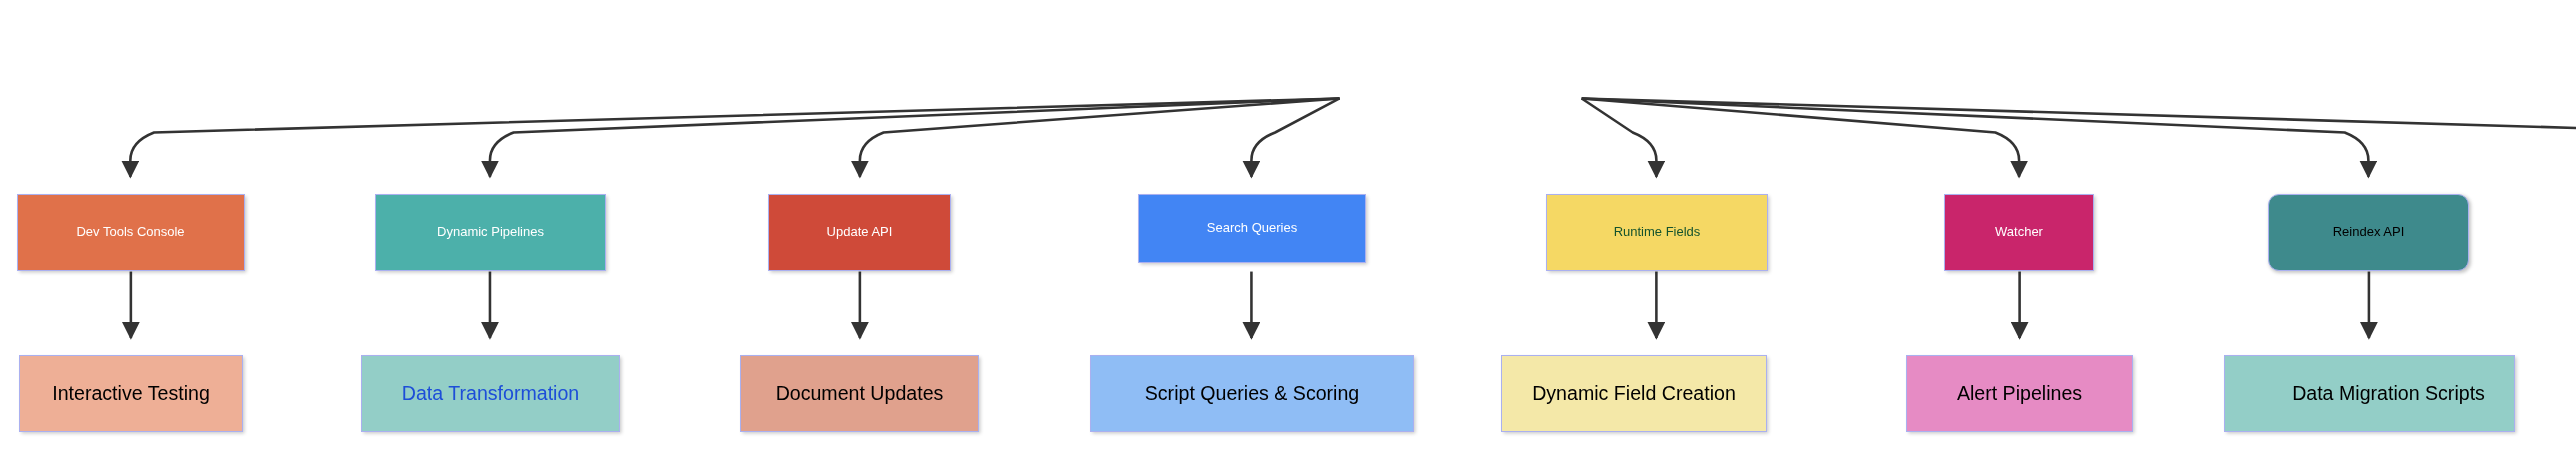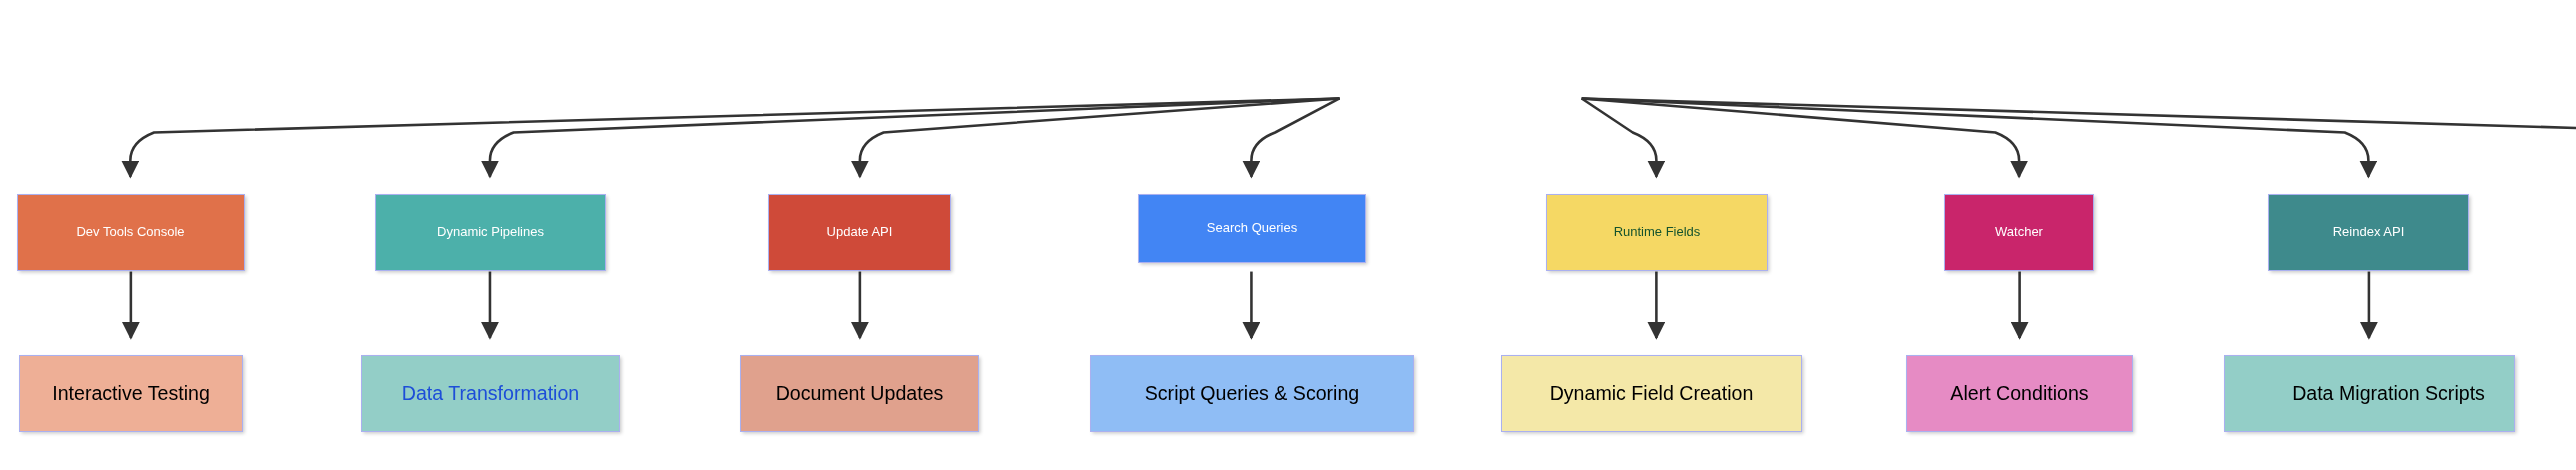--- a/index.html
+++ b/index.html
@@ -94,41 +94,41 @@
       </div>
       <div class="node node-branch" style="left: 1138px; top: 194px; width: 228px; height: 69px; background: rgb(66, 133, 244); color: rgb(255, 255, 255); border-color: rgb(170, 176, 240);">
         <span>Search Queries</span>
       </div>
       <div class="node node-branch" style="left: 1546px; top: 194px; width: 222px; height: 77px; background: rgb(245, 216, 100); color: #14532d; border-color: rgb(170, 176, 240);">
         <span>Runtime Fields</span>
       </div>
       <div class="node node-branch" style="left: 1944px; top: 194px; width: 150px; height: 77px; background: rgb(201, 37, 107); color: rgb(255, 255, 255); border-color: rgb(170, 176, 240);">
         <span>Watcher</span>
       </div>
-      <div class="node node-branch" style="left: 2268px; top: 194px; width: 201px; height: 77px; background: rgb(62, 138, 140); color: #ffffff; border-color: rgb(170, 176, 240);">
+      <div class="node node-branch" style="left: 2268px; top: 194px; width: 201px; height: 77px; background: rgb(62, 138, 140); color: #000000; border-color: rgb(170, 176, 240); border-radius: 11px;">
         <span>Reindex API</span>
       </div>
     </div>
   <div id="leaf-nodes">
       <div class="node node-leaf" style="left: 19px; top: 355px; width: 224px; height: 77px; background: rgb(238, 175, 150); color: rgb(0, 0, 0); border-color: rgb(170, 176, 240);">
         <span>Interactive Testing</span>
       </div>
       <div class="node node-leaf" style="left: 361px; top: 355px; width: 259px; height: 77px; background: rgb(147, 206, 199); color: #1d4ed8; border-color: rgb(170, 176, 240);">
         <span>Data Transformation</span>
       </div>
       <div class="node node-leaf" style="left: 740px; top: 355px; width: 239px; height: 77px; background: rgb(224, 161, 141); color: rgb(0, 0, 0); border-color: rgb(170, 176, 240);">
         <span>Document Updates</span>
       </div>
       <div class="node node-leaf" style="left: 1090px; top: 355px; width: 324px; height: 77px; background: rgb(143, 189, 245); color: rgb(0, 0, 0); border-color: rgb(170, 176, 240);">
         <span>Script Queries &amp; Scoring</span>
       </div>
-      <div class="node node-leaf" style="left: 1501px; top: 355px; width: 301px; height: 77px; background: rgb(244, 232, 168); color: rgb(0, 0, 0); border-color: rgb(170, 176, 240);">
+      <div class="node node-leaf" style="left: 1501px; top: 355px; width: 266px; height: 77px; background: rgb(244, 232, 168); color: rgb(0, 0, 0); border-color: rgb(170, 176, 240);">
         <span>Dynamic Field Creation</span>
       </div>
       <div class="node node-leaf" style="left: 1906px; top: 355px; width: 227px; height: 77px; background: rgb(230, 139, 196); color: rgb(0, 0, 0); border-color: rgb(170, 176, 240);">
-        <span>Alert Conditions</span>
+        <span>Alert Pipelines</span>
       </div>
       <div class="node node-leaf" style="left: 2224px; top: 355px; width: 291px; height: 77px; background: rgb(147, 206, 199); color: rgb(0, 0, 0); border-color: rgb(170, 176, 240); padding-left: 38px;">
         <span>Data Migration Scripts</span>
       </div>
     </div>
 </div>
 
 
 </body></html>

